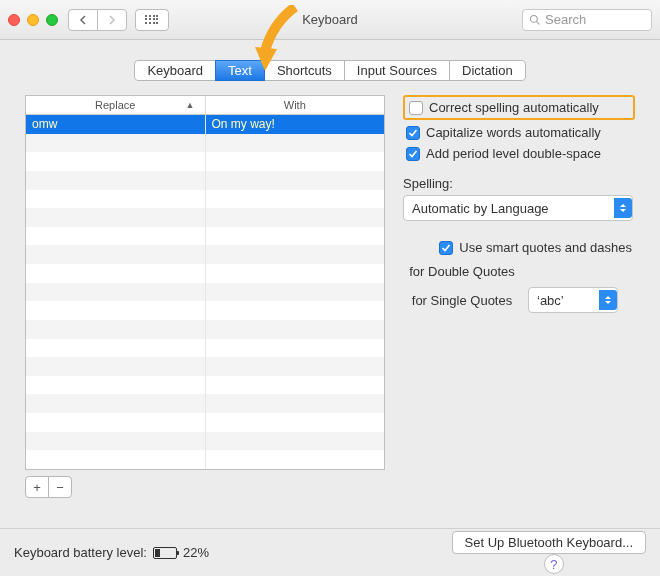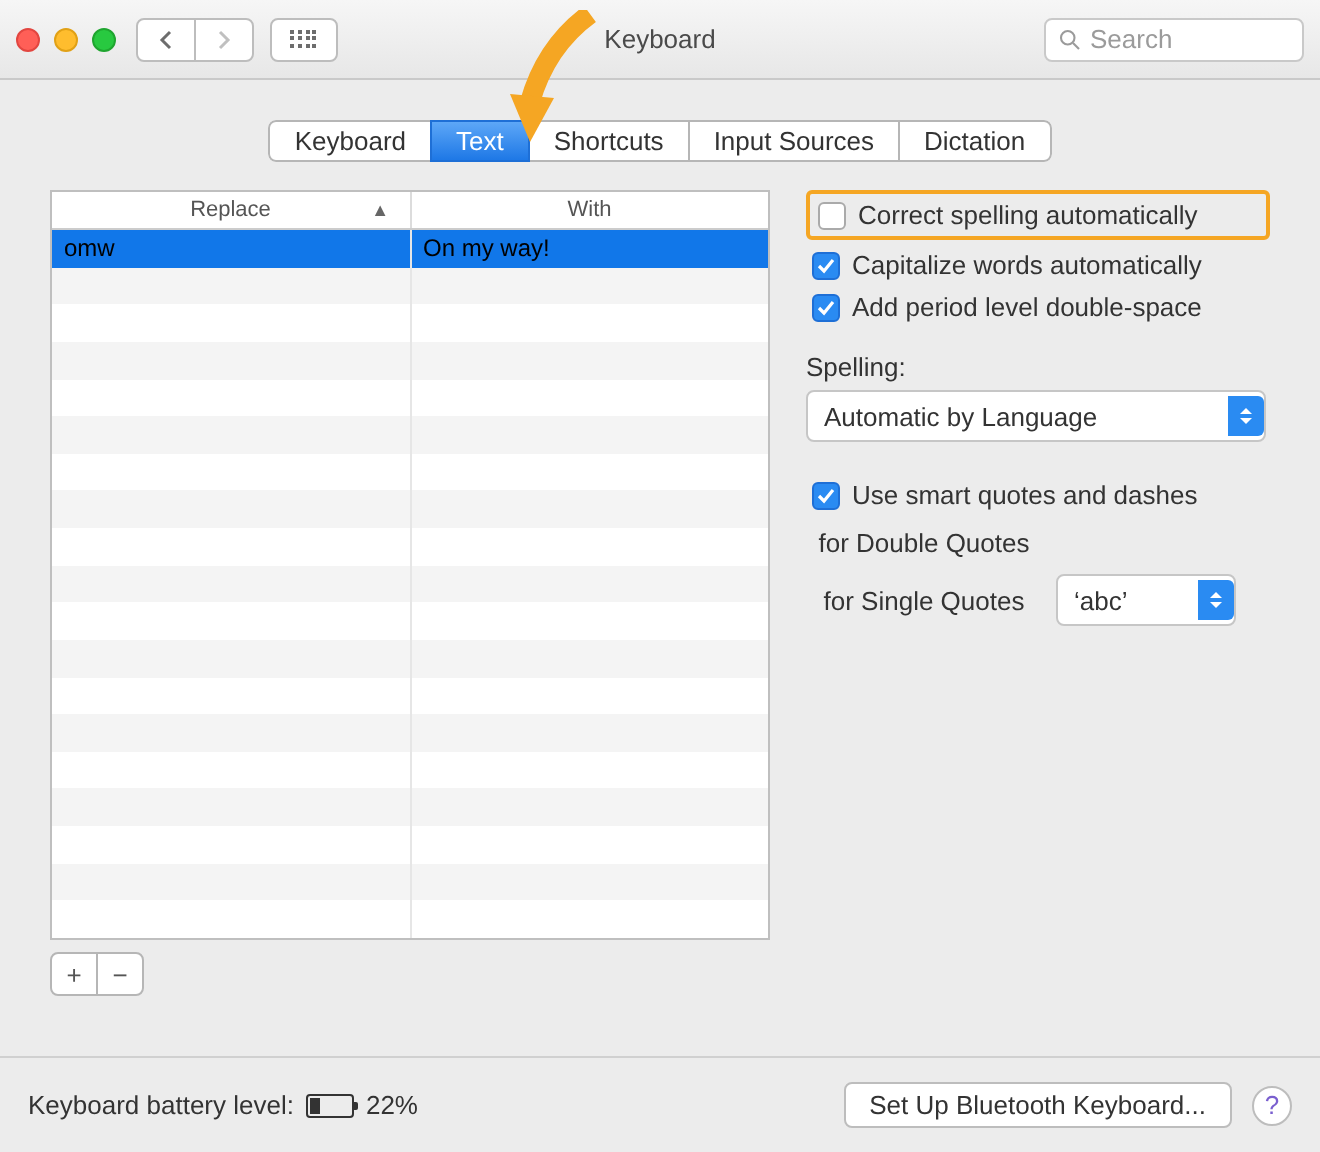--- a/index.html
+++ b/index.html
@@ -86,21 +86,21 @@
   .thead { display:flex; border-bottom:1px solid #ccc; }
   .thead div {
     flex:1; text-align:center; font-size:11px; color:#555; padding:3px 4px;
     background:#fff; position:relative;
   }
   .thead div:first-child { border-right:1px solid #dcdcdc; }
   .sortcaret { position:absolute; right:10px; top:4px; font-size:9px; color:#666;}
   .tbody { flex:1; overflow:hidden; display:flex; flex-direction:column; }
   .trow { display:flex; height:19px; }
   .trow:nth-child(even){ background:#f4f4f4; }
-  .trow.sel { background:#1177e9; color:#000000; }
+  .trow.sel { background:#1177e9; color:#fef9c3; }
   .tcell { flex:1; padding:2px 6px; font-size:12px; border-right:1px solid #e6e6e6; overflow:hidden; white-space:nowrap; }
   .tcell:last-child { border-right:none; }
   .addremove {
     display:inline-flex; margin-top:6px;
   }
   .sqbtn {
     width:24px; height:22px; border:1px solid #b6b6b6; background:#fff;
     display:flex; align-items:center; justify-content:center; font-size:13px; color:#555;
   }
   .sqbtn:first-child{border-radius:4px 0 0 4px;}
@@ -139,21 +139,21 @@
   .baticon::after { content:""; position:absolute; right:-3px; top:3px; width:2px; height:4px; background:#333; border-radius:0 1px 1px 0;}
   .baticon .fill{ position:absolute; left:1px; top:1px; bottom:1px; width:22%; background:#333;}
   .btbtn {
     background:#fff; border:1px solid #bdbdbd; border-radius:4px; padding:3px 12px; font-size:13px;
   }
   .help {
     width:20px; height:20px; border:1px solid #bdbdbd; border-radius:50%;
     display:flex; align-items:center; justify-content:center; color:#7a5fcf; background:#fff;
     font-size:13px; margin-left:10px;
   }
-  .footer-right{display:flex; align-items:center;}
+  .footer-right{display:flex; align-items:center;flex-direction:column;}
 </style>
 </head>
 <body>
 
 <div class="window">
 
   <div class="titlebar">
     <div class="traffic">
       <div class="tl red"></div>
       <div class="tl yellow"></div>
@@ -329,21 +329,21 @@
           </span>
           <span>Add period level double-space</span>
         </div>
 
         <div class="sectionlabel">Spelling:</div>
         <div class="select">
           <span>Automatic by Language</span>
           <span class="arrows"></span>
         </div>
 
-        <div class="checkrow" style="margin-top:18px;">
+        <div class="checkrow" style="margin-top:18px;justify-content:flex-end;">
           <span class="cbox checked">
             <svg viewBox="0 0 10 10">
                 <path d="M1.5 5 L4 7.5 L8.5 2" stroke="#fff" stroke-width="1.6" fill="none"></path>
               </svg>
           </span>
           <span>Use smart quotes and dashes</span>
         </div>
 
         <div class="quoteRow">
           <span class="qlabel">for Double Quotes</span>

